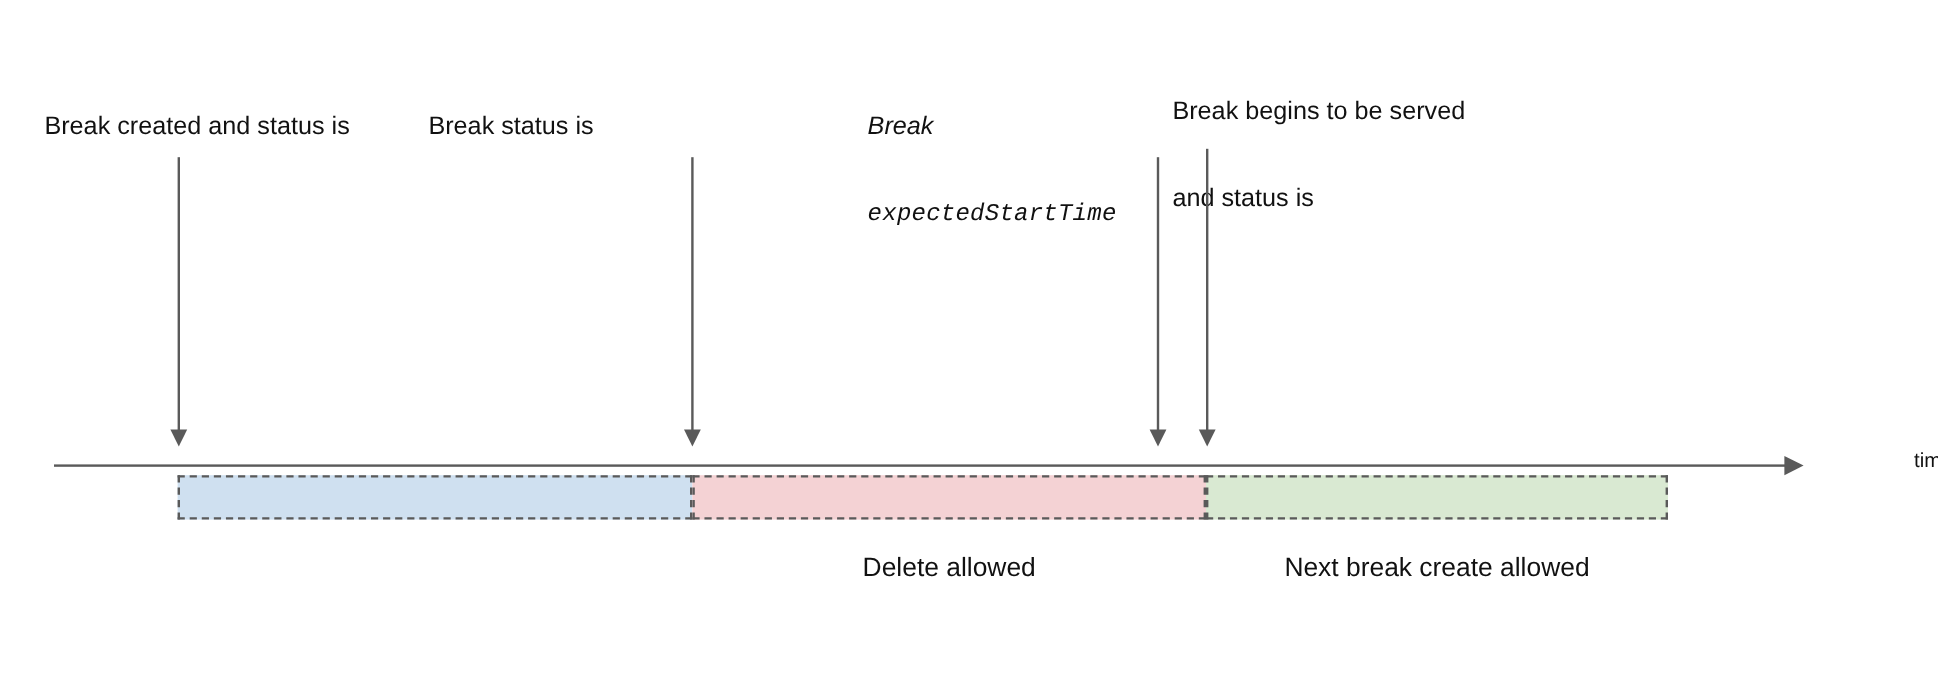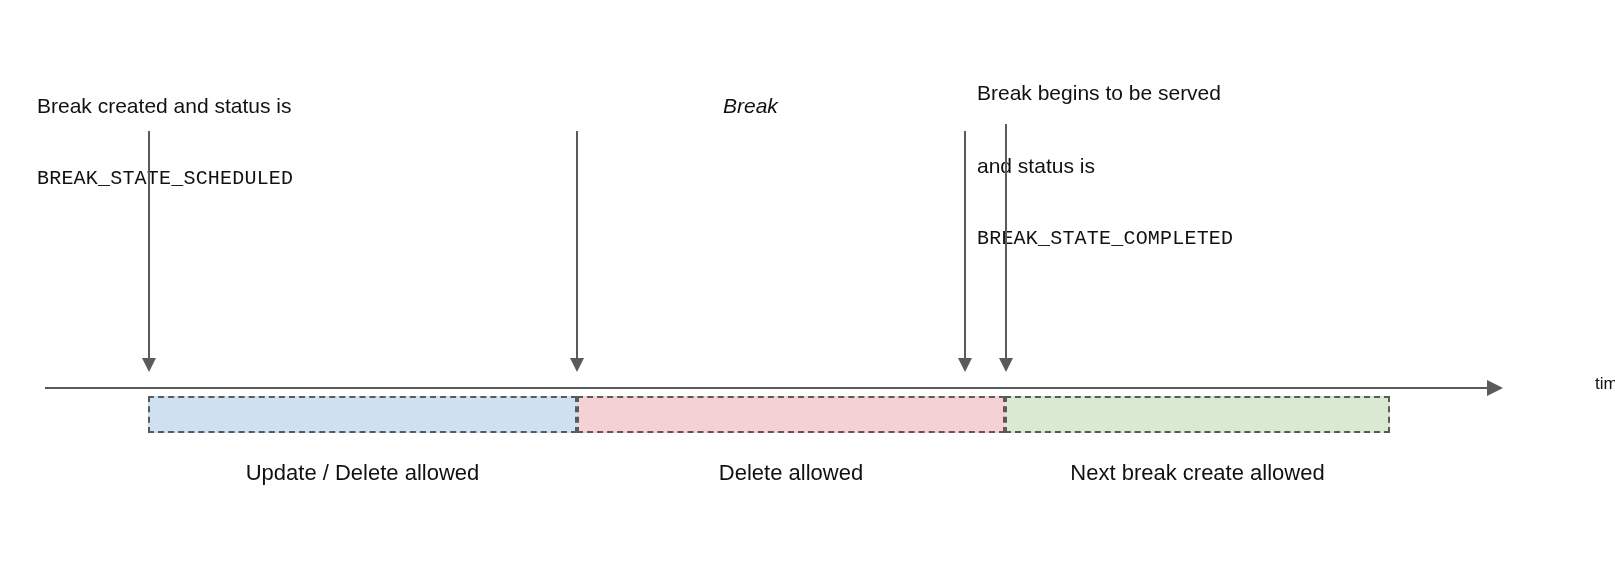--- a/index.html
+++ b/index.html
@@ -71,34 +71,34 @@
   #caption-2 { left:577px; width:428px; }
   #caption-3 { left:1005px; width:385px; }
 </style>
 </head>
 <body>
 
 <div id="canvas">
 
   <div class="annot" id="annot-scheduled">
     <div class="prose">Break created and status is</div>
-    <div class="code">BREAK_STATE_SCHEDULED</div>
   </div>
 
   <div class="annot" id="annot-decisioned">
+    <div class="prose">Break status is</div>
   </div>
 
   <div class="annot" id="annot-start">
     <div class="prose">Break</div>
+    <div class="code">expectedStartTime</div>
   </div>
 
   <div class="annot" id="annot-completed">
     <div class="prose">Break begins to be served</div>
     <div class="prose">and status is</div>
-    <div class="code">BREAK_STATE_COMPLETED</div>
   </div>
 
   <div class="marker" id="marker-1">
     <div class="head"></div>
   </div>
   <div class="marker" id="marker-2">
     <div class="head"></div>
   </div>
   <div class="marker" id="marker-3">
     <div class="head"></div>
@@ -108,17 +108,16 @@
   </div>
 
   <div id="axis-line"></div>
   <div id="axis-head"></div>
   <div id="axis-label">time</div>
 
   <div class="bar" id="bar-scheduled" style="background: rgb(207, 224, 240);"></div>
   <div class="bar" id="bar-decisioned" style="background: rgb(244, 210, 212);"></div>
   <div class="bar" id="bar-completed" style="background: rgb(217, 233, 210);"></div>
 
-  <div class="caption" id="caption-1">Update / Delete allowed</div>
   <div class="caption" id="caption-3">Next break create allowed</div>
   <div class="caption" id="caption-2">Delete allowed</div>
 
 </div>
 
 </body></html>

